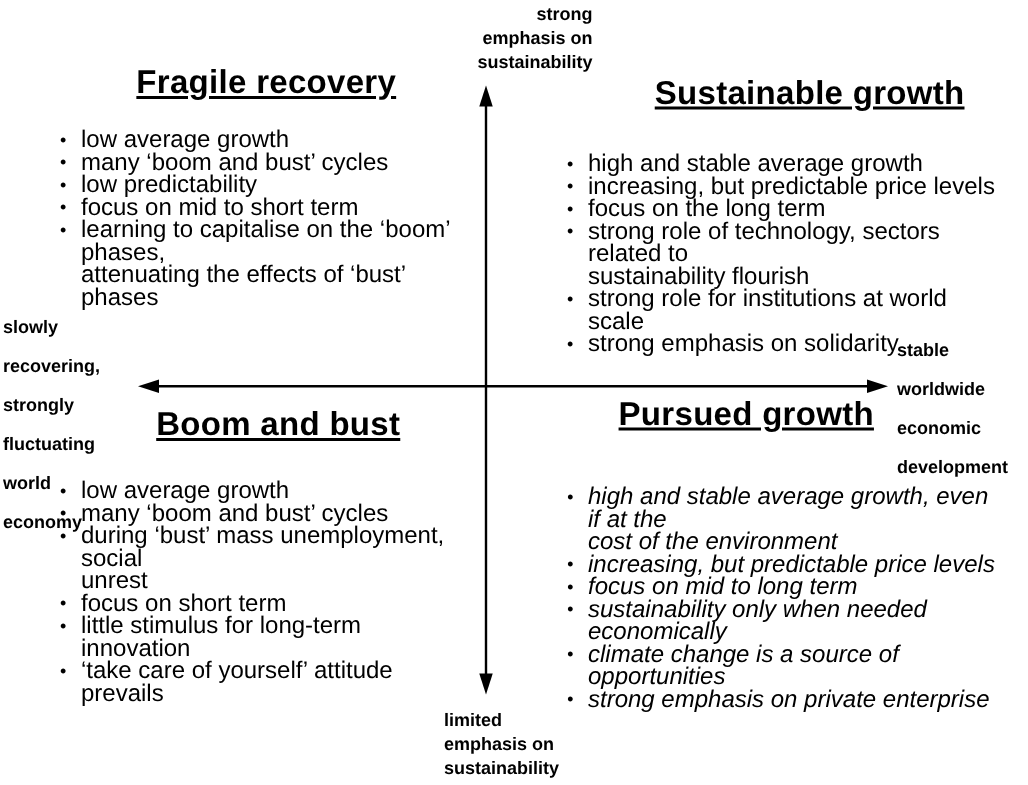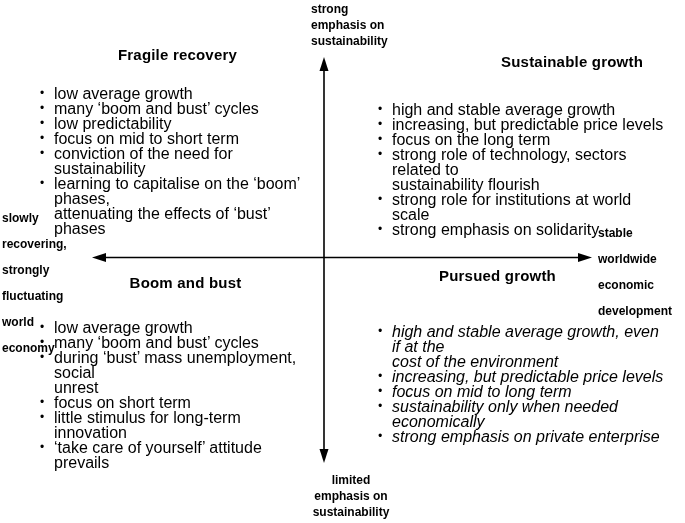--- a/index.html
+++ b/index.html
@@ -18,32 +18,33 @@
     width: 685px; height: 523px;
   }
   .axis-label {
     position: absolute;
     font-weight: bold;
     font-size: 12px;
     line-height: 16px;
     white-space: pre-line;
   }
   .axis-label.v { line-height: 26px; }
-  .axis-label.top    { left: 311px; top: 1px;   width: 110px; }
-  .axis-label.bottom { left: 296px; top: 472px; width: 110px; text-align: center; }
+  .axis-label.top    { left: 285px; top: 1px;   width: 110px; text-align: right; }
+  .axis-label.bottom { left: 296px; top: 472px; width: 110px; }
   .axis-label.left   { left: 2px;   top: 205px; width: 90px;  }
   .axis-label.right  { left: 598px; top: 220px; width: 90px;  }
   .quad-title {
     position: absolute;
     margin: 0;
     font-weight: bold;
-    font-size: 15px;
+    font-size: 22px;
     line-height: 20px;
     text-align: center;
     letter-spacing: 0.2px;
+    text-decoration: underline;
   }
   .quad-title.tl { left: 60px;  top: 45px;  width: 235px; }
   .quad-title.tr { left: 408px; top: 52px;  width: 235px; text-align: right; }
   .quad-title.bl { left: 68px;  top: 273px; width: 235px; }
   .quad-title.br { left: 380px; top: 266px; width: 235px; }
   .bullets {
     position: absolute;
     margin: 0;
     padding: 0;
     list-style: none;
@@ -97,21 +98,20 @@
 worldwide
 economic
 development</div>
 
   <h2 class="quad-title tl">Fragile recovery</h2>
   <ul class="bullets tl">
       <li>low average growth</li>
       <li>many ‘boom and bust’ cycles</li>
       <li>low predictability</li>
       <li>focus on mid to short term</li>
-      <li>conviction of the need for sustainability</li>
       <li>learning to capitalise on the ‘boom’ phases,
 attenuating the effects of ‘bust’ phases</li>
     </ul>
 
   <h2 class="quad-title tr">Sustainable growth</h2>
   <ul class="bullets tr">
       <li>high and stable average growth</li>
       <li>increasing, but predictable price levels</li>
       <li>focus on the long term</li>
       <li>strong role of technology, sectors related to
@@ -131,16 +131,17 @@
       <li>‘take care of yourself’ attitude prevails</li>
     </ul>
 
   <h2 class="quad-title br">Pursued growth</h2>
   <ul class="bullets br">
       <li>high and stable average growth, even if at the
 cost of the environment</li>
       <li>increasing, but predictable price levels</li>
       <li>focus on mid to long term</li>
       <li>sustainability only when needed economically</li>
+      <li>climate change is a source of opportunities</li>
       <li>strong emphasis on private enterprise</li>
     </ul>
 
 </div>
 
 </body></html>

